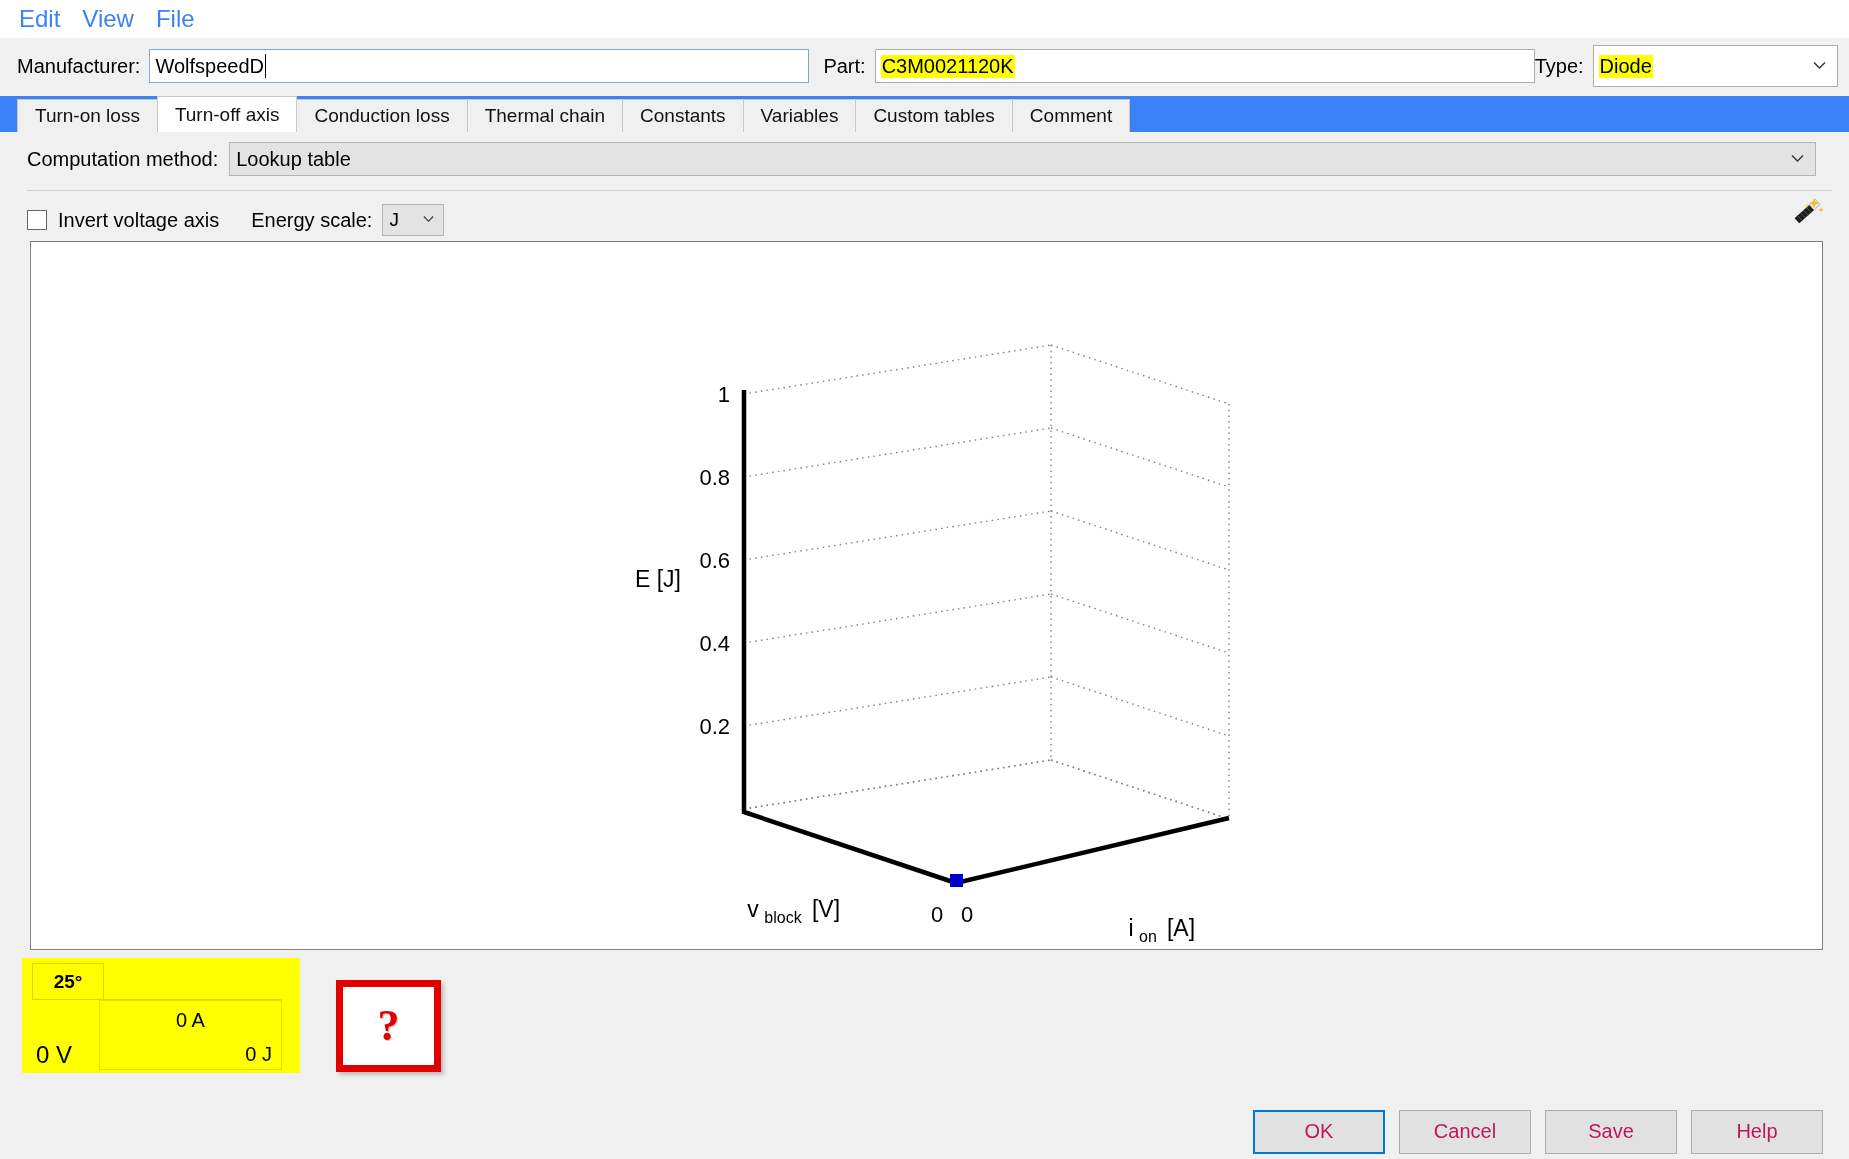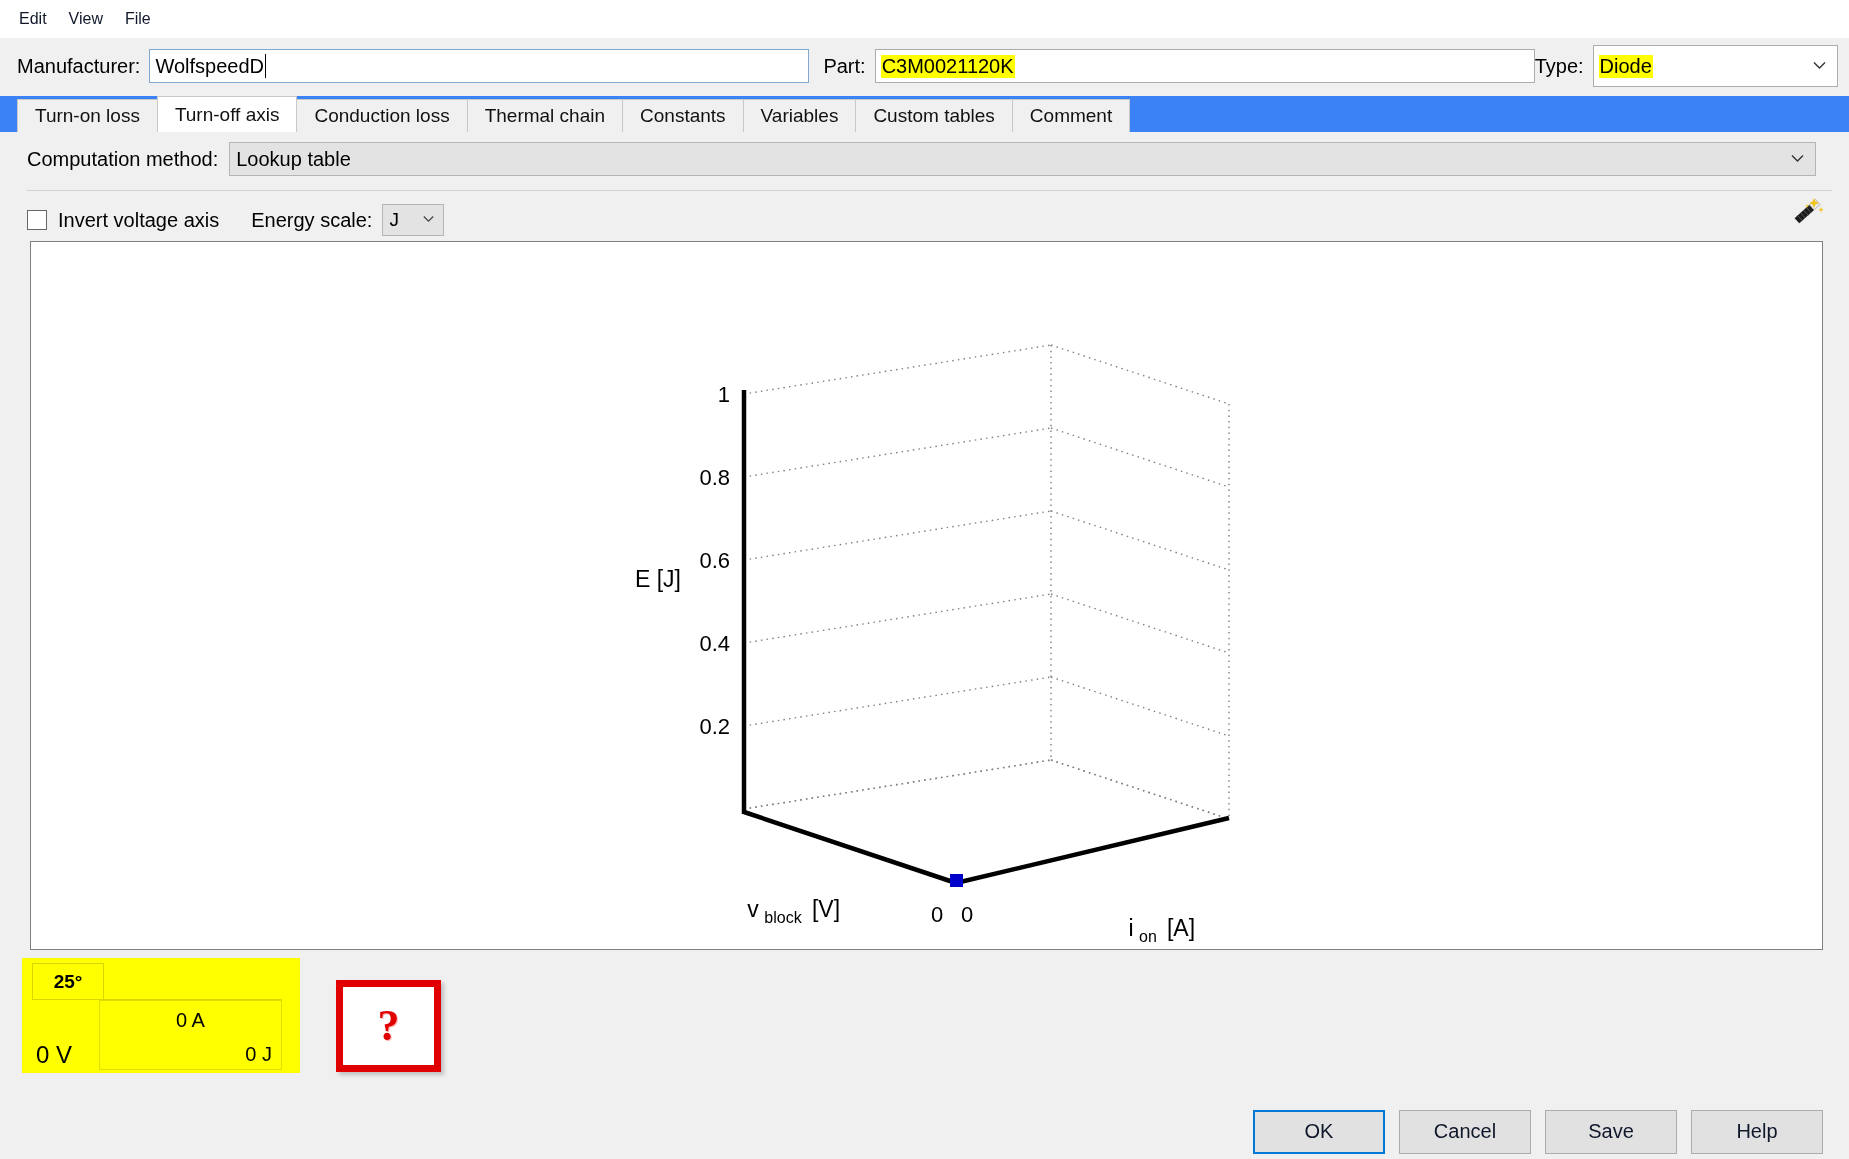--- a/index.html
+++ b/index.html
@@ -15,21 +15,21 @@
   }
   #app { position: relative; width: 1849px; height: 1159px; background: #f0f0f0; }
 
   
   .menubar {
     position: absolute; left: 0; top: 0; width: 1849px; height: 38px;
     background: #ffffff;
     display: flex; align-items: center; padding-left: 8px;
   }
   .menubar .mi {
-    padding: 3px 11px; font-size: 16px; line-height: 24px; color: #0f172a; cursor: default;
+    padding: 3px 11px; font-size: 24px; line-height: 24px; color: #3b82f6; cursor: default;
   }
 
   
   .toprow {
     position: absolute; left: 0; top: 38px; width: 1849px; height: 56px;
     background: #f0f0f0;
     display: flex; align-items: center;
   }
   .lbl { font-size: 20px; white-space: nowrap; }
   .tf {
@@ -170,21 +170,21 @@
   
   .btnbar {
     position: absolute; left: 0; top: 1104px; width: 1849px; height: 55px;
     background: #f0f0f0;
     display: flex; align-items: center; justify-content: flex-end;
     padding-right: 26px;
   }
   .btn {
     width: 132px; height: 44px; margin-left: 14px;
     background: #e1e1e1; border: 1px solid #adadad;
-    font-size: 20px; color: #0f172a;
+    font-size: 20px; color: #be185d;
     display: flex; align-items: center; justify-content: center;
     cursor: default; font-family: "Liberation Sans", sans-serif;
   }
   .btn.primary { border: 2px solid #0078d7; background: #e1e1e1; }
 
   .sep-top { position:absolute; left:0; top:1104px; width:1849px; height:1px; background:#e5e5e5; }
 </style>
 </head>
 <body>
 

